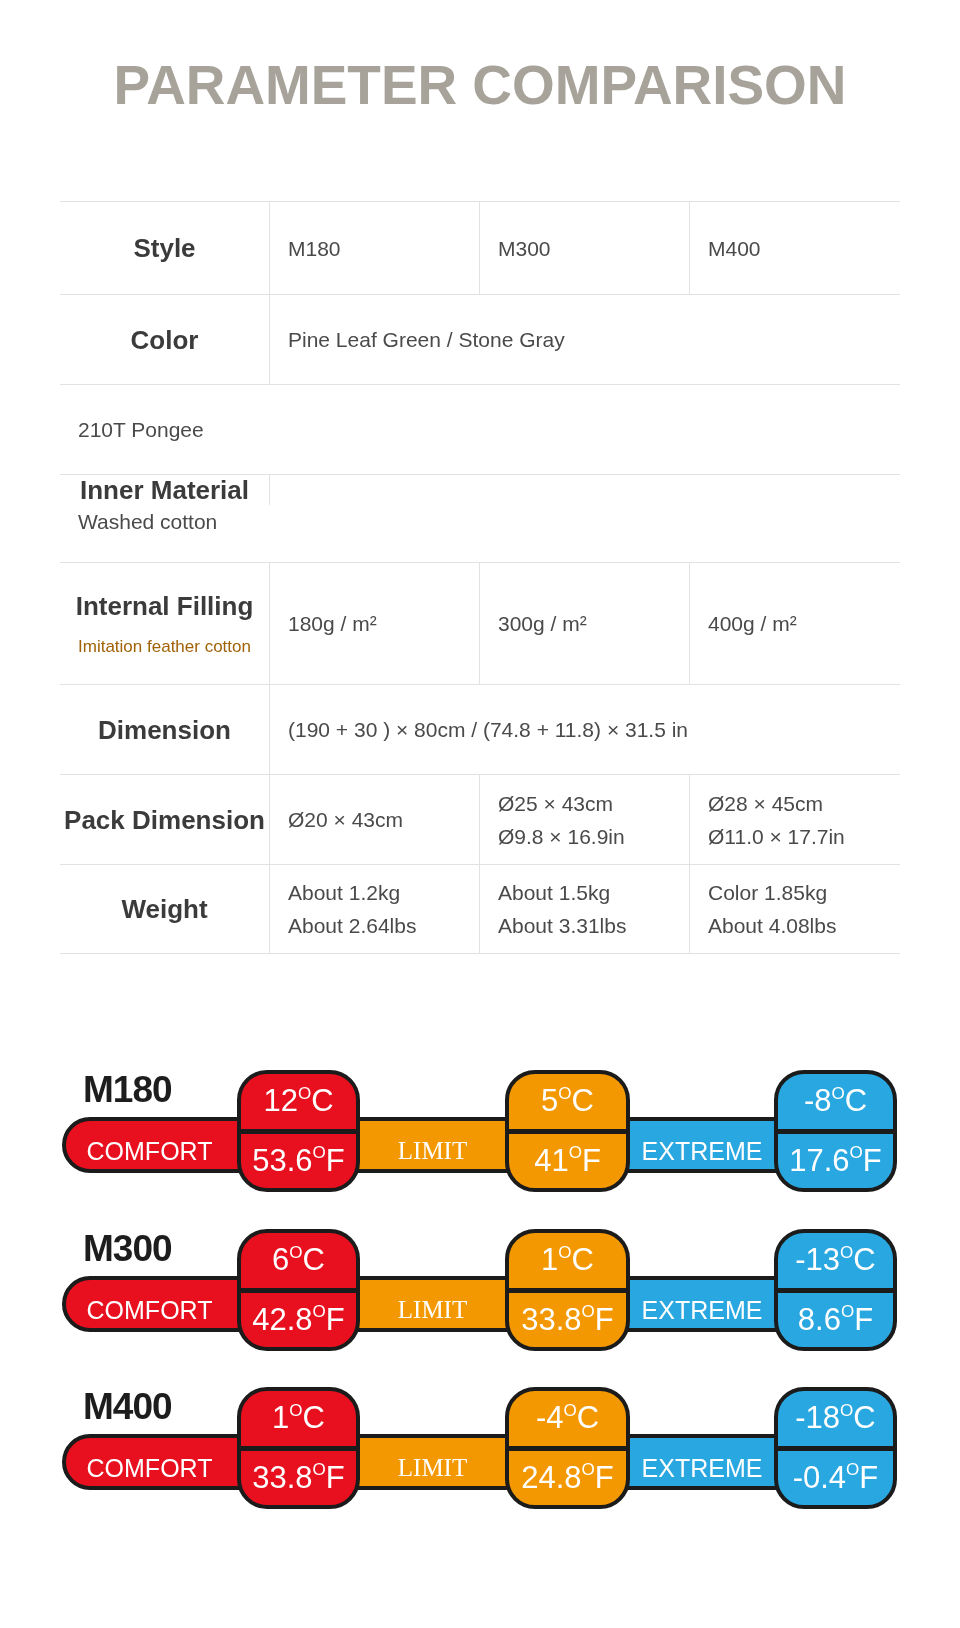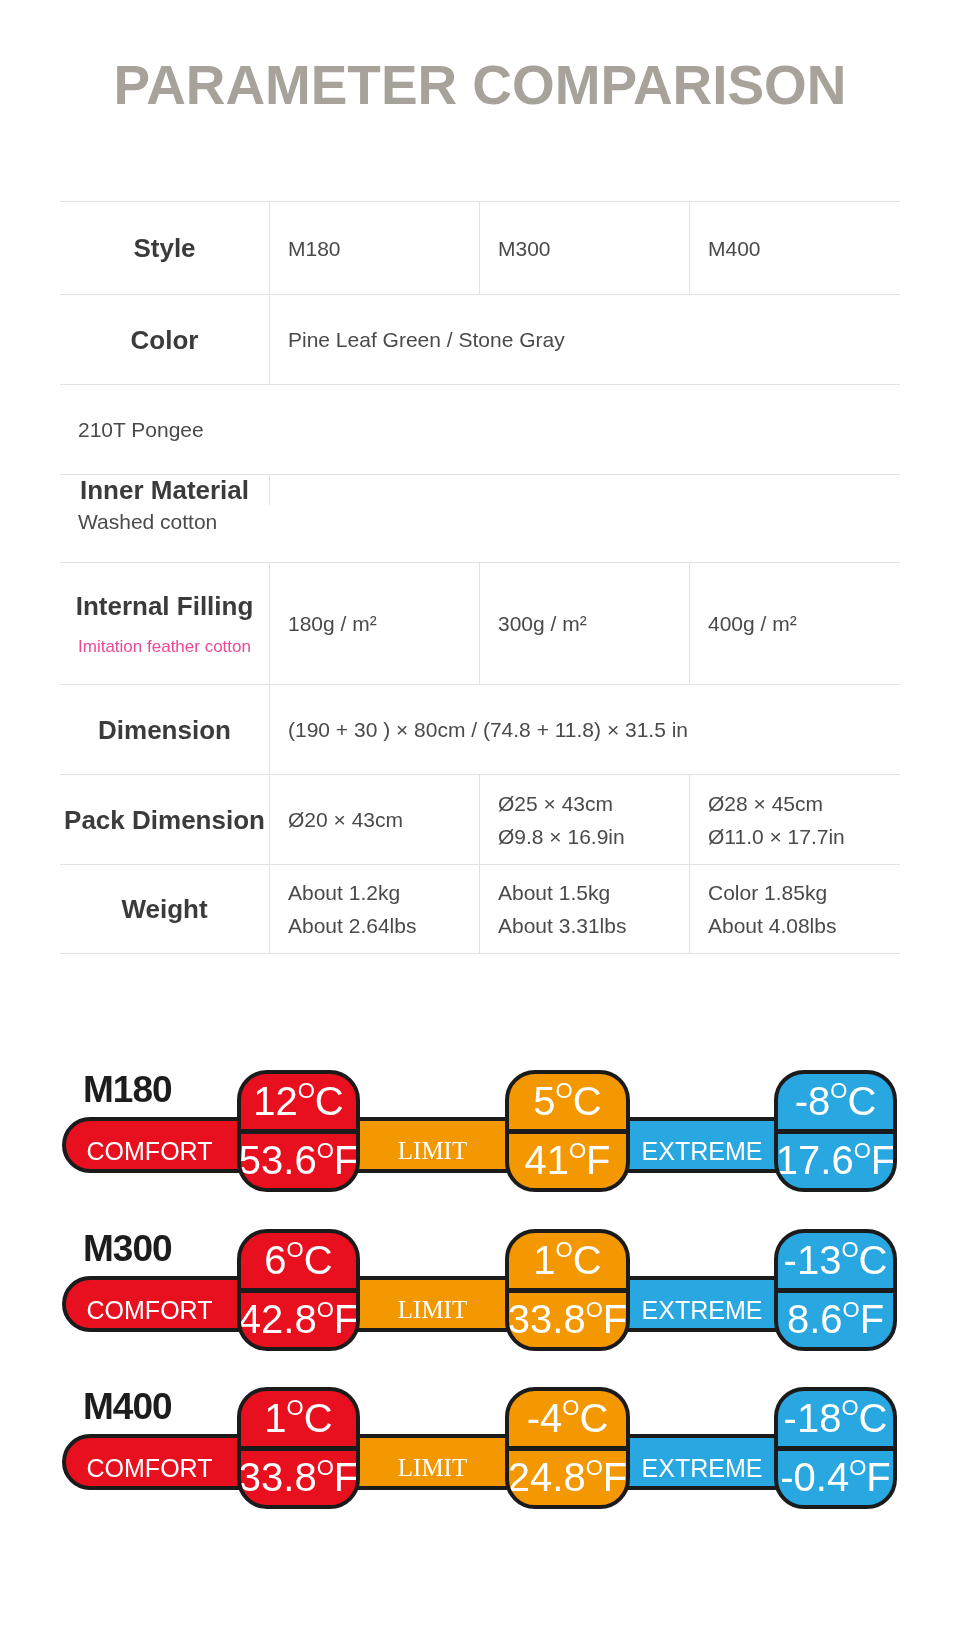--- a/index.html
+++ b/index.html
@@ -13,21 +13,21 @@
 
   
   .spec-table{position:absolute;left:60px;top:201px;width:840px;border-top:1px solid #e2e2e2;}
   .trow{display:flex;border-bottom:1px solid #e2e2e2;}
   .cell{box-sizing:border-box;display:flex;flex-direction:column;justify-content:center;}
   .lcell{width:210px;border-right:1px solid #e2e2e2;align-items:center;text-align:center;}
   .vcell{width:210px;padding-left:18px;}
   .vcell.mid{border-right:1px solid #e2e2e2;}
   .vspan{width:630px;padding-left:18px;}
   .rlabel{font-size:26px;font-weight:bold;color:#3b3b3b;line-height:30px;}
-  .rsub{font-size:17px;color:#ec4899;margin-top:16px;}
+  .rsub{font-size:17px;color:#a16207;margin-top:16px;}
   .vtext{font-size:21px;color:#4a4a4a;line-height:33px;}
 
   .h-style{height:92px;} .h-color{height:89px;} .h-material{height:89px;}
   .h-inner{height:87px;flex-direction:column;} .h-fill{height:121px;} .h-dim{height:89px;}
   .h-pack{height:89px;} .h-weight{height:88px;}
 
   
   .chart{position:absolute;left:60px;top:1070px;width:840px;height:445px;}
   .crow{position:absolute;left:0;width:840px;height:122px;}
   .mlabel{position:absolute;left:23px;top:1px;font-size:37px;font-weight:bold;
@@ -40,21 +40,21 @@
              justify-content:center;font-size:25px;color:#ffffff;}
   .sl-comfort{left:2px;width:175px;}
   .sl-limit{left:300px;width:145px;font-family:Liberation Serif, serif;}
   .sl-extreme{left:570px;width:144px;}
   .tbox{position:absolute;top:0;height:122px;box-sizing:border-box;border:4px solid #1b1b1b;
         border-radius:30px;display:flex;flex-direction:column;overflow:hidden;}
   .tbox-comfort{left:177px;width:123px;background:#e8101e;}
   .tbox-limit{left:445px;width:125px;background:#f39800;}
   .tbox-extreme{left:714px;width:123px;background:#29a7e0;}
   .half{flex:1;display:flex;align-items:center;justify-content:center;
-        font-size:40px;color:#ffffff;white-space:nowrap;}
+        font-size:31px;color:#ffffff;white-space:nowrap;}
   .tdivider{flex:0 0 5px;background:#1b1b1b;}
   .half sup{font-size:0.55em;position:relative;top:-0.45em;line-height:0;}
 </style>
 </head>
 <body>
 
 <div class="page">
 
   <div class="title">PARAMETER COMPARISON</div>
 

